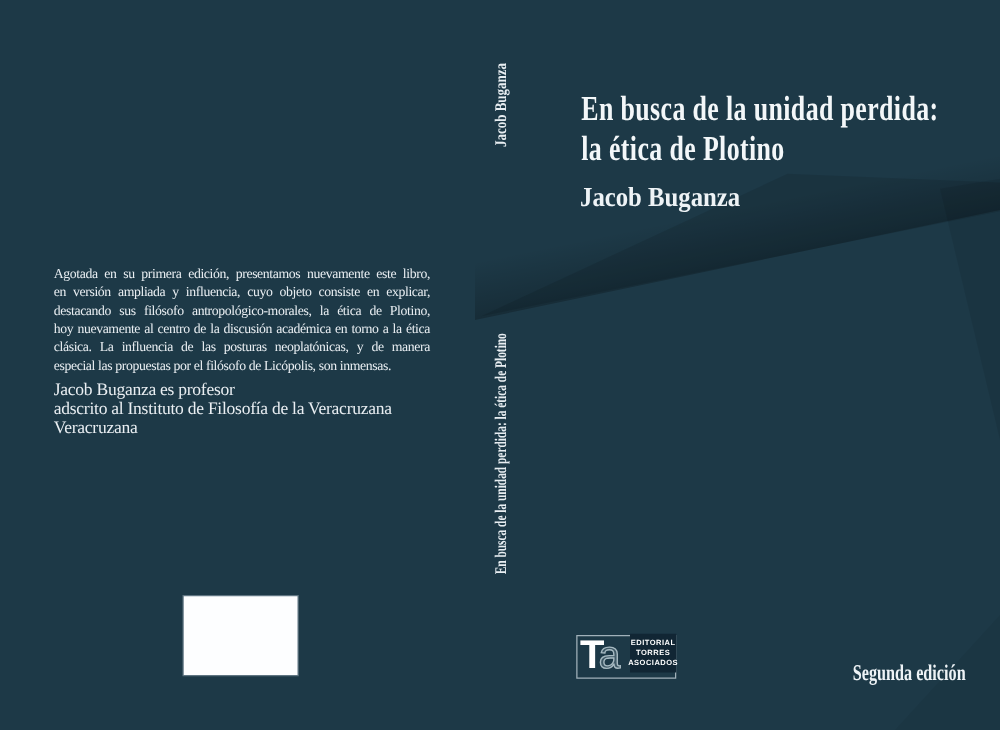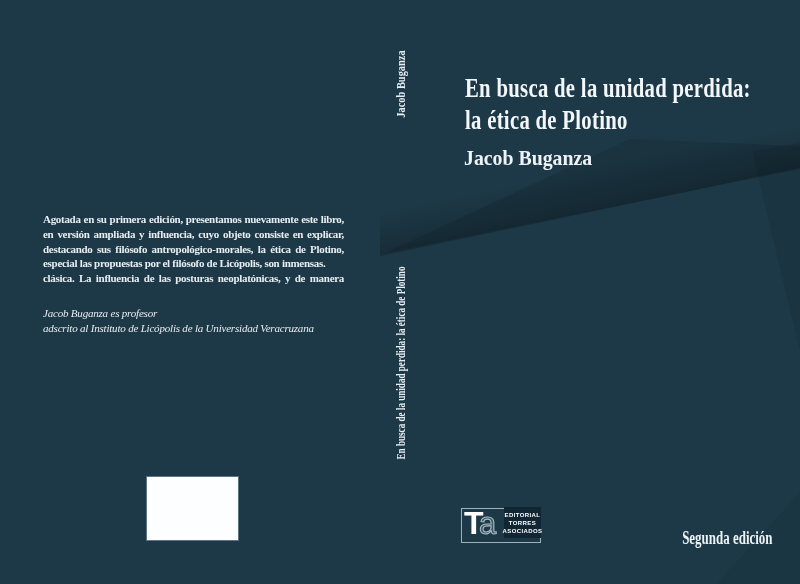--- a/index.html
+++ b/index.html
@@ -6,24 +6,24 @@
   .canvas {
     position:relative; width:800px; height:584px; overflow:hidden;
     background:#1d3947;
     font-family:"Liberation Serif", serif;
   }
   .bg-svg { position:absolute; left:0; top:0; }
 
   
   .blurb { position:absolute; left:43px; top:212px; width:301px;
            color:#e9eef2; font-size:11px; letter-spacing:-0.3px; }
-  .blurb-line { line-height:14.8px; text-align:justify; text-align-last:justify;font-weight:bold; }
+  .blurb-line { line-height:14.8px; text-align:justify; text-align-last:justify; }
   .blurb-line.last { text-align-last:left; }
   .bio { position:absolute; left:43px; top:306px; width:320px;
-         color:#e9eef2; font-size:11px; letter-spacing:-0.2px;font-style:italic; }
+         color:#e9eef2; font-size:14px; letter-spacing:-0.2px; }
   .bio-line { line-height:14.8px; }
 
   .barcode {
     position:absolute; left:147px; top:477px; width:91px; height:63px;
     background:#fdfeff; box-shadow:0 0 0 1px rgba(150,168,178,0.55);
   }
 
   
   .spine-author {
     position:absolute; left:321px; top:76px; width:160px; height:16px;
@@ -102,26 +102,27 @@
     <polygon points="385,253 630,139 800,146 800,169" fill="#000000" opacity="0.10"></polygon>
     <polygon points="752,151 800,143 800,352" fill="#000000" opacity="0.08"></polygon>
     <polygon points="800,584 716,584 800,492" fill="#000000" opacity="0.05"></polygon>
   </svg>
 
   <section>
     <div class="blurb">
       <div class="blurb-line">Agotada en su primera edición, presentamos nuevamente este libro,</div>
       <div class="blurb-line">en versión ampliada y influencia, cuyo objeto consiste en explicar,</div>
       <div class="blurb-line">destacando sus filósofo antropológico-morales, la ética de Plotino,</div>
+      <div class="blurb-line">hoy nuevamente al centro de la discusión académica en torno a la ética</div>
+      <div class="blurb-line">clásica. La influencia de las posturas neoplatónicas, y de manera</div>
       <div class="blurb-line last">especial las propuestas por el filósofo de Licópolis, son inmensas.</div>
-      <div class="blurb-line">clásica. La influencia de las posturas neoplatónicas, y de manera</div>
     </div>
     <div class="bio">
       <div class="bio-line">Jacob Buganza es profesor</div>
-      <div class="bio-line">adscrito al Instituto de Licópolis de la Universidad Veracruzana</div>
+      <div class="bio-line">adscrito al Instituto de Filosofía de la Veracruzana Veracruzana</div>
     </div>
     <div class="barcode"></div>
   </section>
 
   <section>
     <div class="spine-author">Jacob Buganza</div>
     <div class="spine-title">En busca de la unidad perdida: la ética de Plotino</div>
   </section>
 
   <section>

